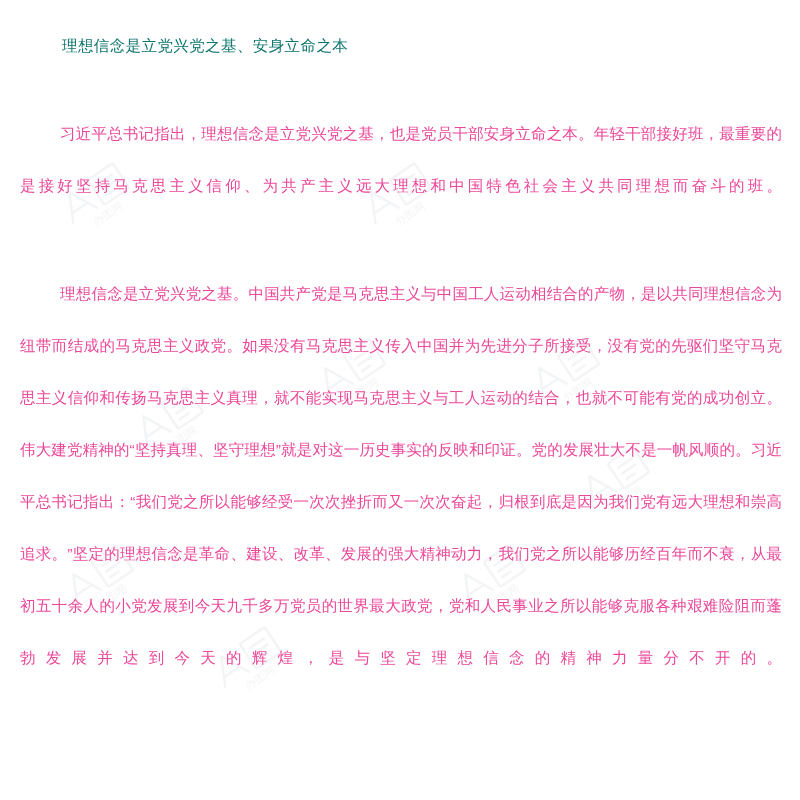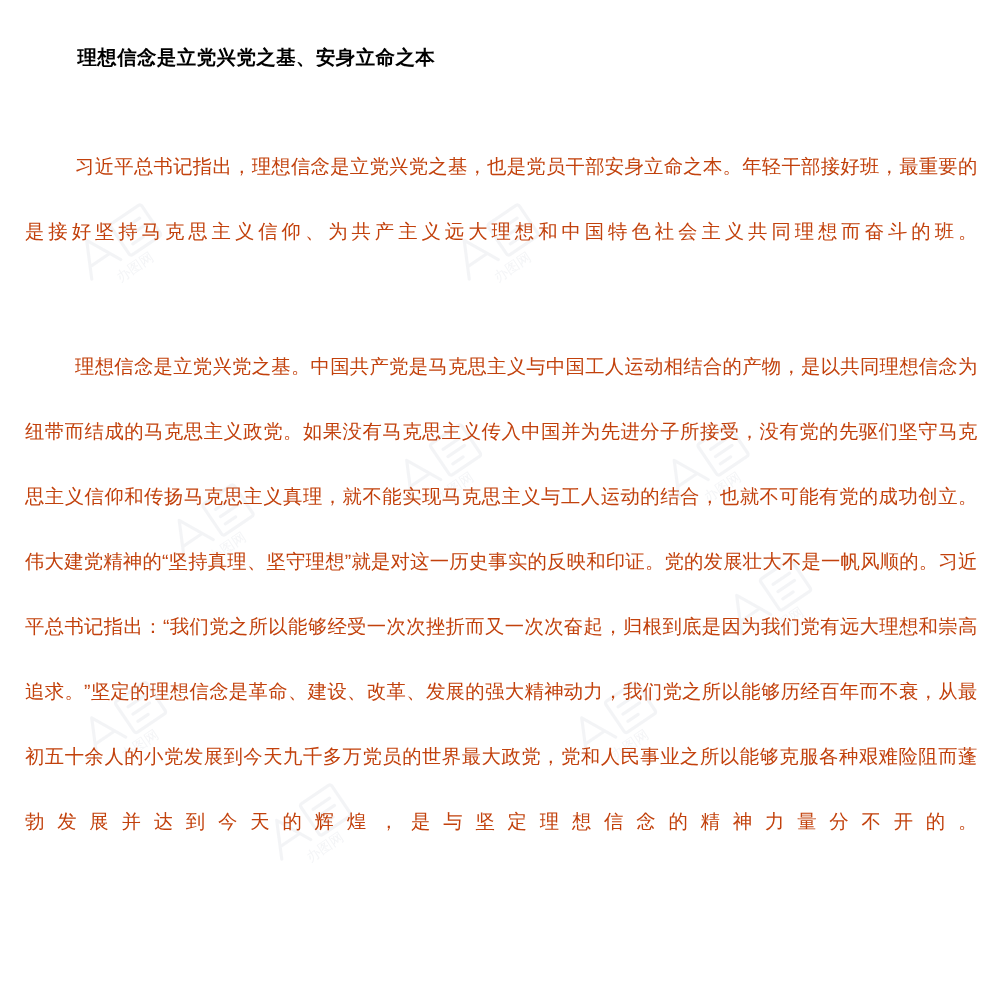--- a/index.html
+++ b/index.html
@@ -46,32 +46,32 @@
   #content {
     position: relative;
     z-index: 1;
   }
 
   #doc-title {
     position: absolute;
     left: 62px;
     top: 26px;
     font-size: 15.5px;
-    font-weight: bold;
-    color: #000000;
+    font-weight: normal;
+    color: #0f766e;
     letter-spacing: 0.4px;
     white-space: nowrap;
   }
 
   .paragraph {
     position: absolute;
     left: 20px;
     width: 762px;
     font-size: 15.5px;
-    color: #c2410c;
+    color: #ec4899;
     line-height: 52px;
     text-align: justify;
     text-justify: inter-ideograph;
     letter-spacing: 0.1px;
   }
   .paragraph::after {
     content: "";
     display: inline-block;
     width: 100%;
   }

